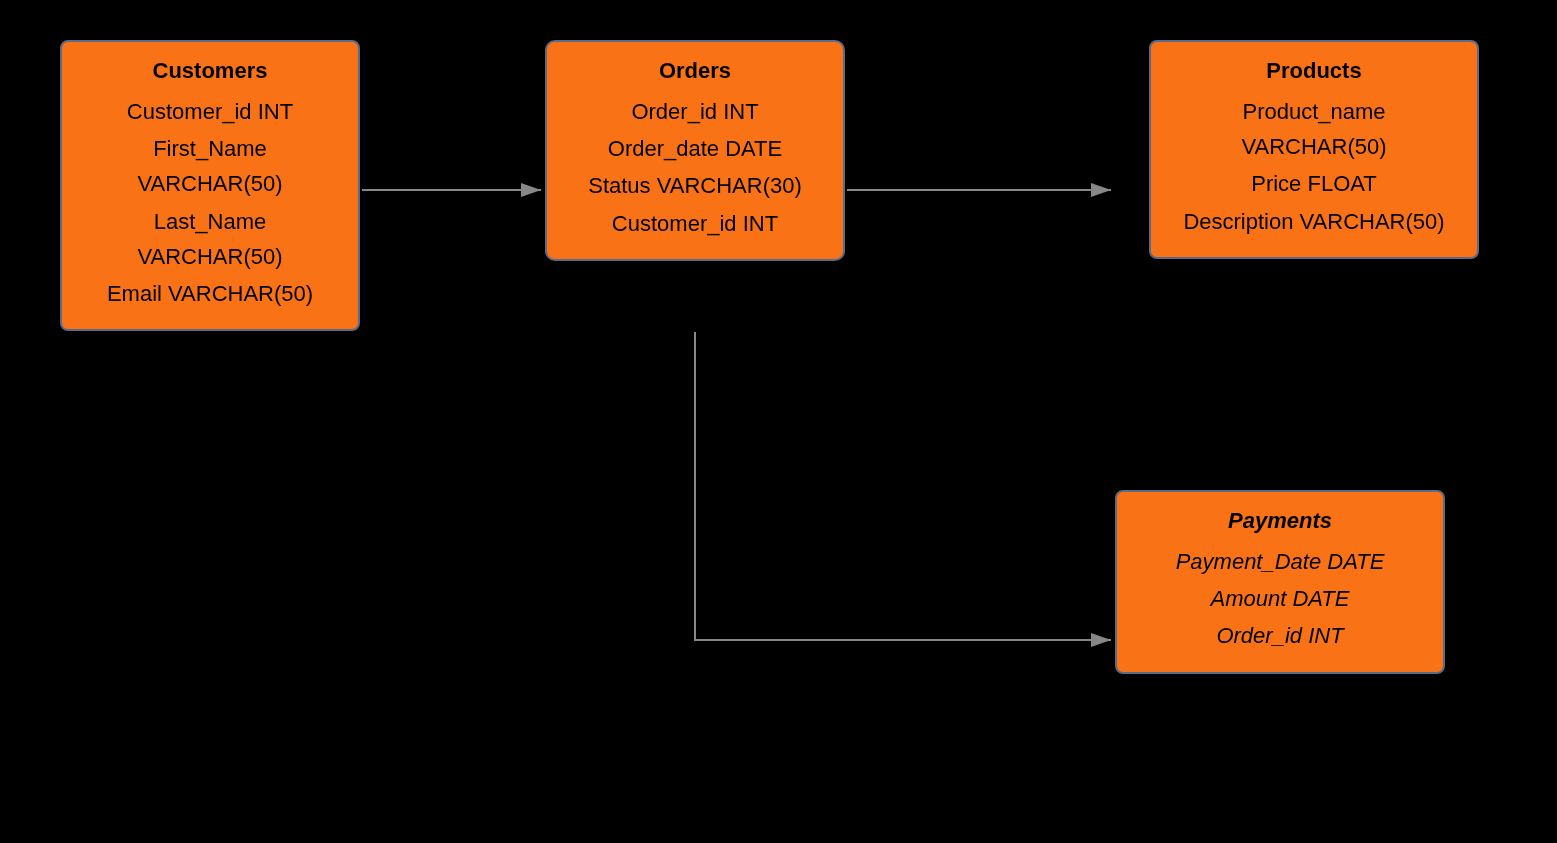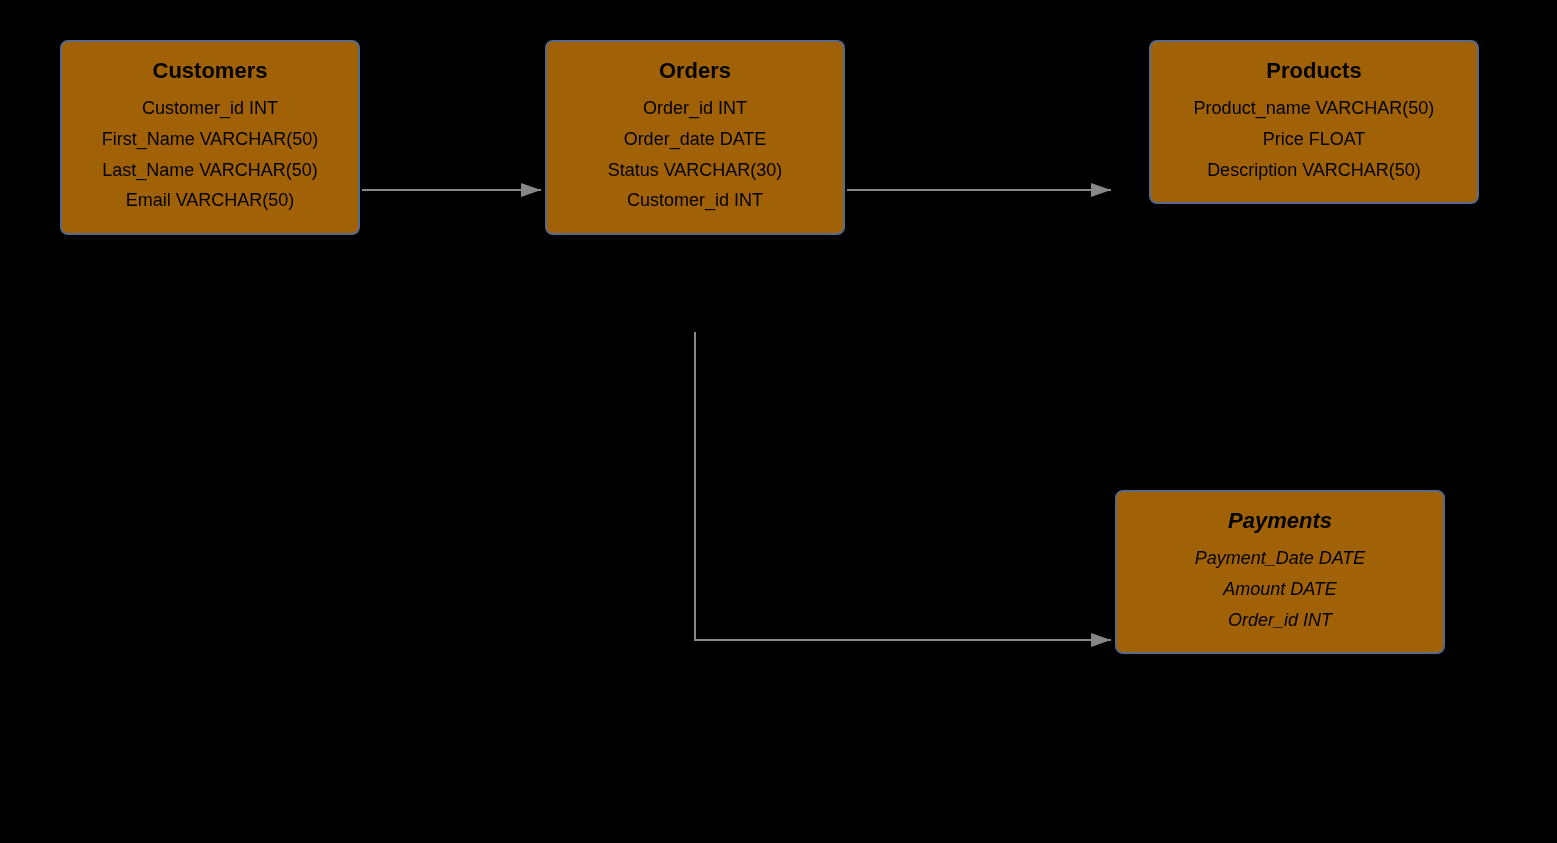--- a/index.html
+++ b/index.html
@@ -16,37 +16,37 @@
     .diagram-container {
       position: absolute;
       top: 0;
       left: 0;
       width: 1557px;
       height: 843px;
     }
 
     .table-box {
       position: absolute;
-      background: #a16207;
+      background: #f97316;
       border: 2px solid #5a6a8a;
       border-radius: 8px;
       padding: 16px 24px;
       text-align: center;
       min-width: 260px;
     }
 
     .table-title {
       font-size: 22px;
       font-weight: bold;
       margin-bottom: 10px;
       color: #000;
     }
 
     .table-field {
-      font-size: 18px;
+      font-size: 22px;
       color: #000;
       line-height: 1.6;
       margin: 2px 0;
     }
 
     
     .arrows-svg {
       position: absolute;
       top: 0;
       left: 0;
@@ -61,21 +61,21 @@
 <div class="diagram-container">
 
   <div class="table-box" style="left: 60px; top: 40px; width: 300px;">
     <div class="table-title">Customers</div>
     <div class="table-field">Customer_id INT</div>
     <div class="table-field">First_Name VARCHAR(50)</div>
     <div class="table-field">Last_Name VARCHAR(50)</div>
     <div class="table-field">Email VARCHAR(50)</div>
   </div>
 
-  <div class="table-box" style="left: 545px; top: 40px; width: 300px;">
+  <div class="table-box" style="left: 545px; top: 40px; width: 300px; border-radius: 10px;">
     <div class="table-title">Orders</div>
     <div class="table-field">Order_id INT</div>
     <div class="table-field">Order_date DATE</div>
     <div class="table-field">Status VARCHAR(30)</div>
     <div class="table-field">Customer_id INT</div>
   </div>
 
   <div class="table-box" style="left: 1115px; top: 40px; width: 330px; margin-left: 34px;">
     <div class="table-title">Products</div>
     <div class="table-field">Product_name VARCHAR(50)</div>

